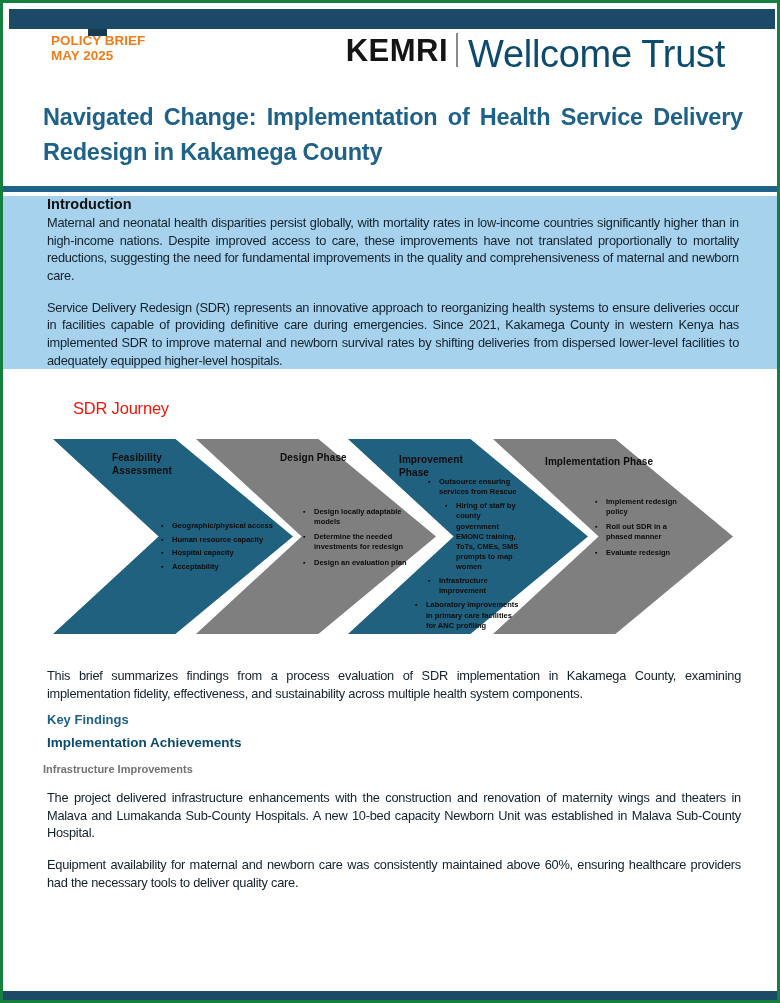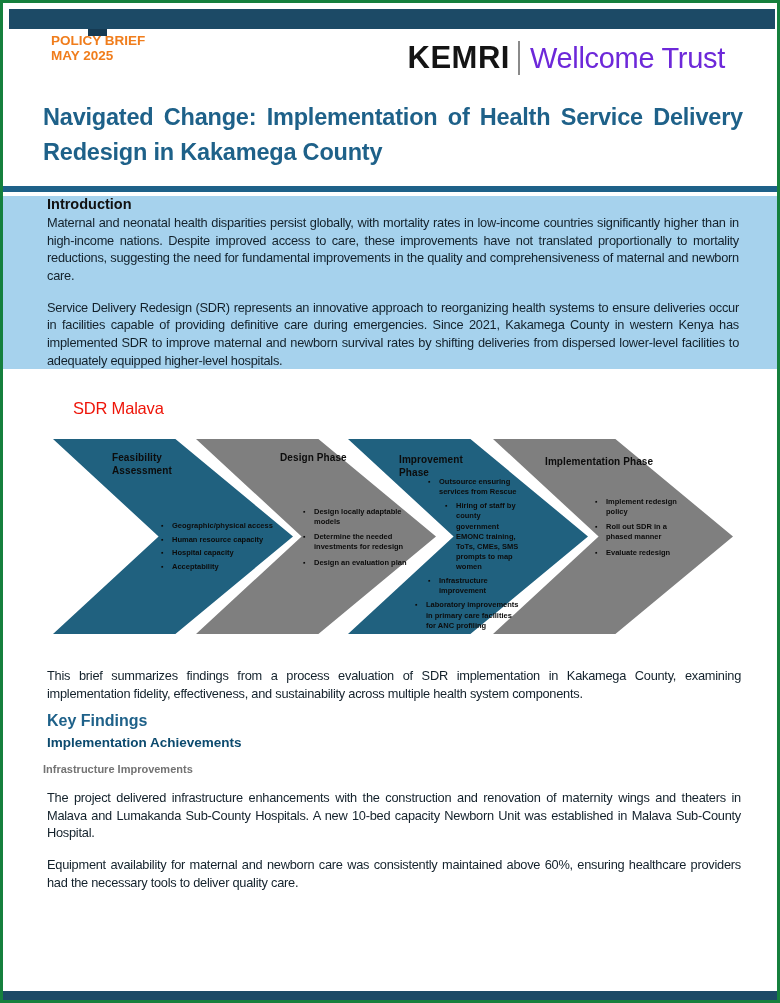--- a/index.html
+++ b/index.html
@@ -6,24 +6,24 @@
   .page{
     position:relative;width:780px;height:1003px;box-sizing:border-box;
     background:#ffffff;border:3px solid #15803d;overflow:hidden;
     font-family:"Liberation Sans",sans-serif;color:#1a1a1a;
   }
   
   .topbar{position:absolute;left:6px;top:6px;width:766px;height:20px;background:#1c4a66;}
   .bar-notch{position:absolute;left:85px;top:26px;width:19px;height:7px;background:#163a52;}
   .brief-block{position:absolute;left:48px;top:31px;color:#f07d1c;font-weight:bold;
     font-size:13.5px;line-height:1.1;letter-spacing:0px;}
-  .logo{position:absolute;right:52px;top:37px;display:flex;align-items:center;}
+  .logo{position:absolute;right:52px;top:30px;display:flex;align-items:flex-start;}
   .logo .kemri{font-size:31px;font-weight:800;color:#141414;letter-spacing:0.5px;}
   .logo .sep{width:2px;height:34px;background:#8a8a8a;margin:0 10px 0 8px;}
-  .logo .wellcome{font-size:29px;font-weight:400;color:#6d28d9;letter-spacing:-0.3px;}
+  .logo .wellcome{font-size:38px;font-weight:400;color:#0c4a6e;letter-spacing:-0.3px;}
   
   .doc-title{position:absolute;left:40px;top:97px;width:700px;margin:0;
     font-size:23.5px;font-weight:bold;color:#1e6189;line-height:1.5;
     text-align:justify;letter-spacing:-0.2px;}
   .title-rule{position:absolute;left:0;top:183px;width:780px;height:6px;background:#1e6189;}
   
   .intro{position:absolute;left:0;top:193px;width:780px;height:173px;background:#a6d2ed;
     box-sizing:border-box;padding:0 44px 0 44px;}
   .intro h2{margin:0 0 2px 0;font-size:14.5px;color:#111;}
   .intro p{margin:0 0 14px 0;font-size:12.8px;line-height:1.38;text-align:justify;
@@ -52,21 +52,21 @@
   .l1{left:158px;top:150px;width:132px;}
   .l1 li{margin-bottom:3.5px;}
   .l2{left:300px;top:136px;width:106px;}
   .l3{left:425px;top:106px;width:93px;}
   .l3 li{margin-bottom:4px;}
   .l4{left:592px;top:126px;width:97px;}
   
   .flowtext{position:absolute;left:44px;width:694px;font-size:12.8px;line-height:1.38;
     text-align:justify;letter-spacing:-0.25px;color:#13212b;margin:0;}
   .summary{top:664px;}
-  .kf-heading{position:absolute;left:44px;top:709px;margin:0;font-size:16px;
+  .kf-heading{position:absolute;left:44px;top:709px;margin:0;font-size:13px;
     font-weight:bold;color:#1e6189;}
   .kf-subheading{position:absolute;left:44px;top:732px;margin:0;font-size:13.5px;
     font-weight:bold;color:#0c4a6e;}
   .infra-heading{position:absolute;left:40px;top:760px;margin:0;font-size:11px;
     font-weight:bold;color:#737373;}
   .p3{top:786px;}
   .p4{top:853px;}
   .footbar{position:absolute;left:0;bottom:0;width:780px;height:9px;background:#1c4a66;}
 </style>
 </head>
@@ -91,21 +91,21 @@
   <h1 class="doc-title">Navigated Change: Implementation of Health Service Delivery Redesign in Kakamega County</h1>
   <div class="title-rule"></div>
 
   <div class="intro">
     <h2>Introduction</h2>
     <p>Maternal and neonatal health disparities persist globally, with mortality rates in low-income countries significantly higher than in high-income nations. Despite improved access to care, these improvements have not translated proportionally to mortality reductions, suggesting the need for fundamental improvements in the quality and comprehensiveness of maternal and newborn care.</p>
     <p>Service Delivery Redesign (SDR) represents an innovative approach to reorganizing health systems to ensure deliveries occur in facilities capable of providing definitive care during emergencies. Since 2021, Kakamega County in western Kenya has implemented SDR to improve maternal and newborn survival rates by shifting deliveries from dispersed lower-level facilities to adequately equipped higher-level hospitals.</p>
   </div>
 
   <div class="diagram">
-    <div class="journey-title">SDR Malava</div>
+    <div class="journey-title">SDR Journey</div>
 
     <div class="chev blue c1"></div>
     <div class="chev gray c2"></div>
     <div class="chev blue c3"></div>
     <div class="chev gray c4"></div>
 
     <p class="chev-title t1">Feasibility Assessment</p>
     <p class="chev-title t2">Design Phase</p>
     <p class="chev-title t3">Improvement Phase</p>
     <p class="chev-title t4">Implementation Phase</p>

